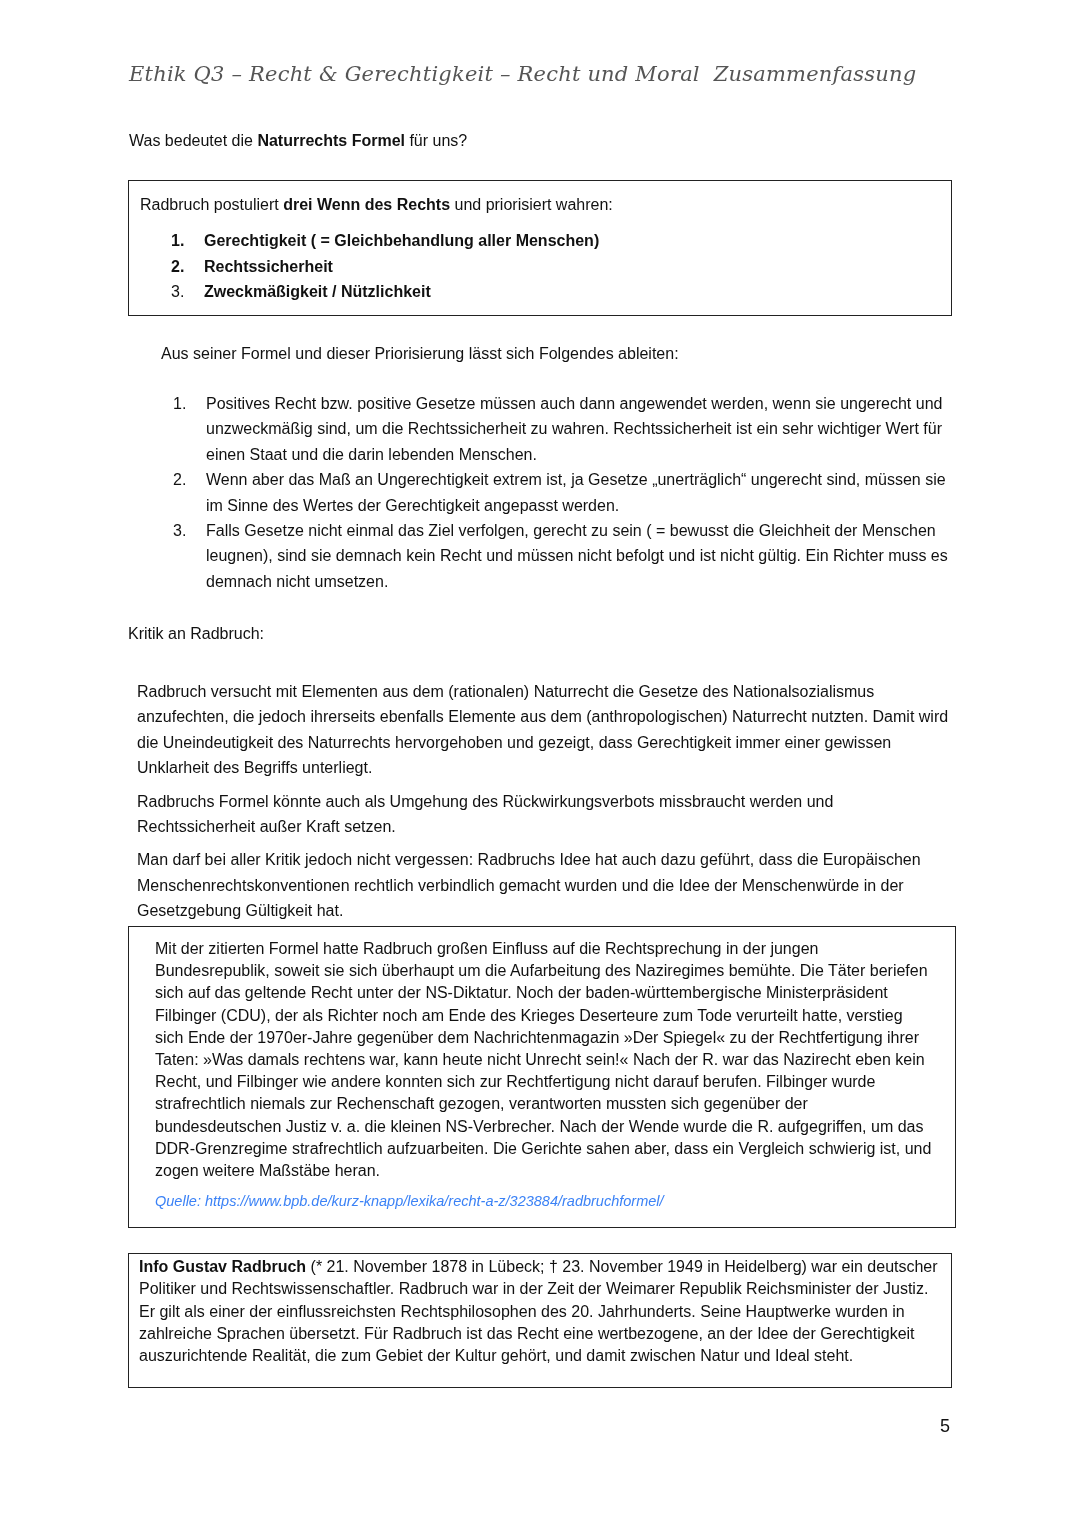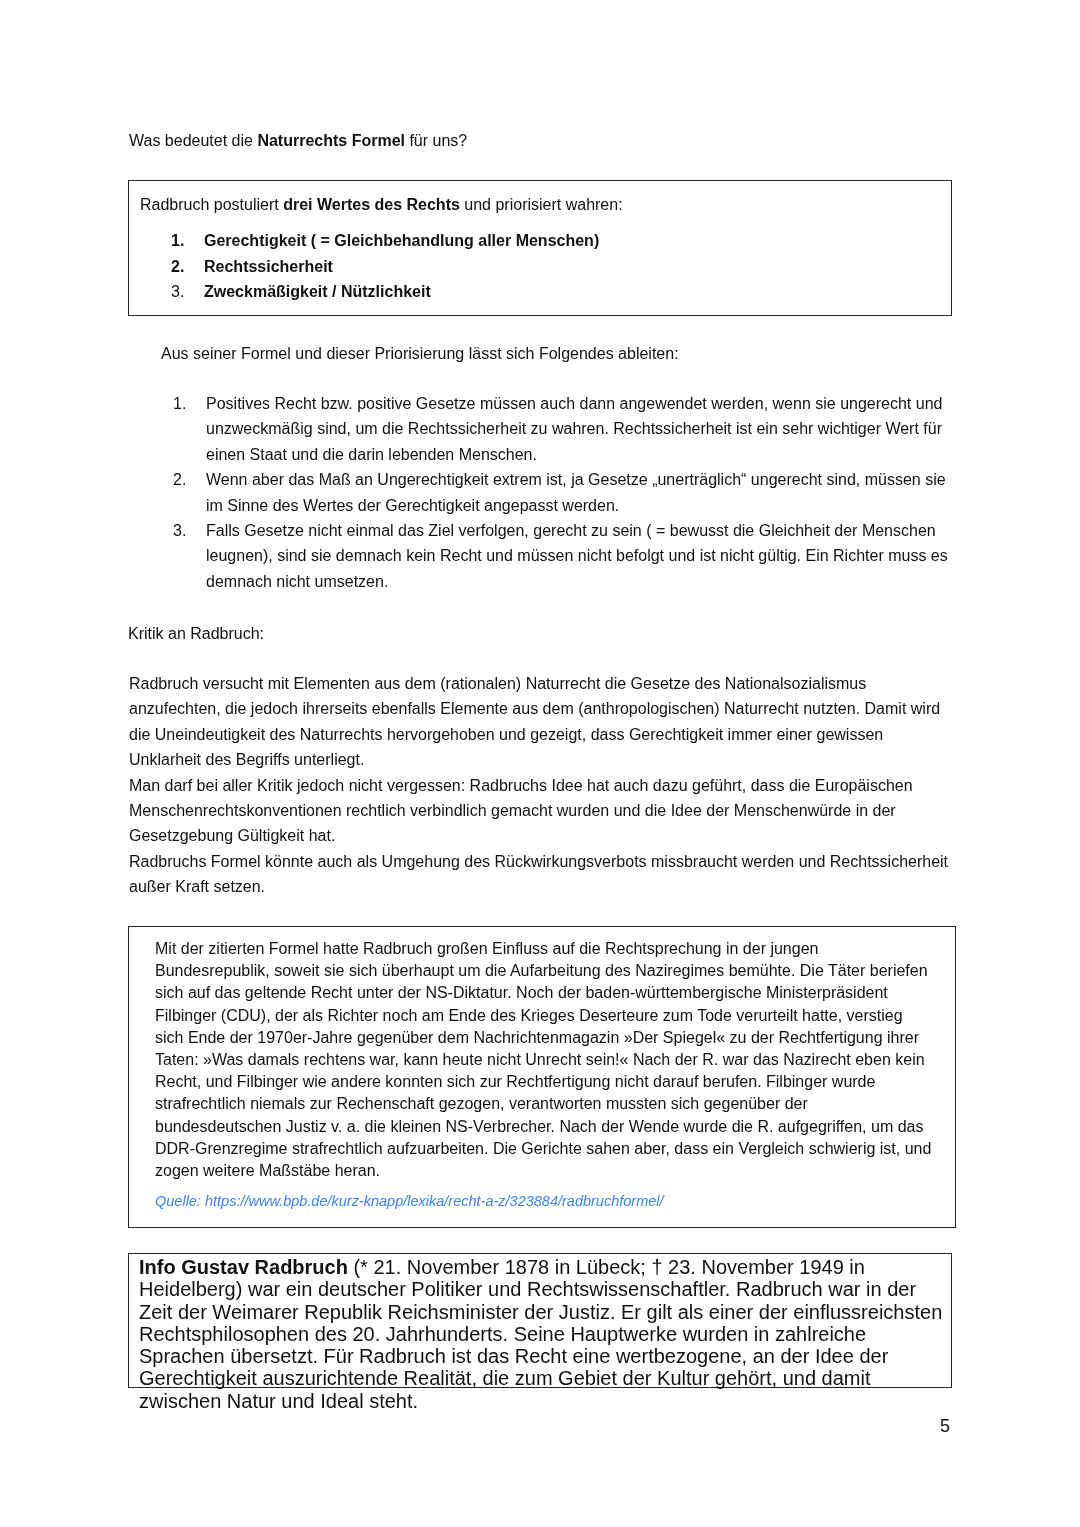--- a/index.html
+++ b/index.html
@@ -27,63 +27,66 @@
   .box1 ol { position: absolute; left: 0; top: 47px; margin: 0; padding: 0; list-style: none; }
   .box1 li { position: relative; padding-left: 75px; height: 25.5px; font-weight: bold; }
   .box1 li .num { position: absolute; left: 42px; width: 26px; }
   .box1 li .num.regular { font-weight: normal; }
   .derive { left: 129px; top: 341px; margin-left: 32px; }
   .derive-list { position: absolute; left: 0; top: 391px; margin: 0; padding: 0; list-style: none; }
   .derive-list li { position: relative; padding-left: 206px; width: 760px; }
   .derive-list li .num { position: absolute; left: 173px; }
   .kritik-title { left: 128px; top: 621px; font-weight: normal; }
   .kritik { left: 129px; top: 671px; width: 830px; }
-  .kritik p { margin: 0; }
+  .kritik p { margin: 8px; }
   .box2 { left: 128px; top: 926px; width: 828px; height: 302px; }
   .box2 .quote { position: absolute; left: 26px; top: 11px; width: 780px; font-size: 16px; line-height: 22.2px; }
   .box2 .source { position: absolute; left: 26px; top: 266px; font-size: 14.5px; font-style: italic; color: #3b82f6; }
   .box3 { left: 128px; top: 1253px; width: 824px; height: 135px; }
-  .box3 .info { position: absolute; left: 10px; top: 2px; width: 808px; font-size: 20px; line-height: 22.3px; }
+  .box3 .info { position: absolute; left: 10px; top: 2px; width: 808px; font-size: 16px; line-height: 22.3px; }
   .pagenum { left: 940px; top: 1416px; font-size: 18px; }
 </style>
 </head>
 <body>
 
 <div class="page">
 
+  <div class="header">
+    <span>Ethik Q3 – Recht &amp; Gerechtigkeit – Recht und Moral</span><span class="gap"></span><span>Zusammenfassung</span>
+  </div>
 
   <div class="abs text question">
     <span>Was bedeutet die </span><b>Naturrechts Formel</b><span> für uns?</span>
   </div>
 
   <div class="box box1 text">
     <div class="intro">
-      <span>Radbruch postuliert </span><b>drei Wertes des Rechts</b><span> und priorisiert wahren:</span>
+      <span>Radbruch postuliert </span><b>drei Wenn des Rechts</b><span> und priorisiert wahren:</span>
     </div>
     <ol>
       <li><span class="num">1.</span><span>Gerechtigkeit ( = Gleichbehandlung aller Menschen)</span></li>
       <li><span class="num">2.</span><span>Rechtssicherheit</span></li>
       <li><span class="num regular">3.</span><span>Zweckmäßigkeit / Nützlichkeit</span></li>
     </ol>
   </div>
 
   <div class="abs text derive">Aus seiner Formel und dieser Priorisierung lässt sich Folgendes ableiten:</div>
 
   <ol class="derive-list text">
     <li><span class="num">1.</span><span>Positives Recht bzw. positive Gesetze müssen auch dann angewendet werden, wenn sie ungerecht und unzweckmäßig sind, um die Rechtssicherheit zu wahren. Rechtssicherheit ist ein sehr wichtiger Wert für einen Staat und die darin lebenden Menschen.</span></li>
     <li><span class="num">2.</span><span>Wenn aber das Maß an Ungerechtigkeit extrem ist, ja Gesetze „unerträglich“ ungerecht sind, müssen sie im Sinne des Wertes der Gerechtigkeit angepasst werden.</span></li>
     <li><span class="num">3.</span><span>Falls Gesetze nicht einmal das Ziel verfolgen, gerecht zu sein ( = bewusst die Gleichheit der Menschen leugnen), sind sie demnach kein Recht und müssen nicht befolgt und ist nicht gültig.  Ein Richter muss es demnach nicht umsetzen.</span></li>
   </ol>
 
   <div class="abs text kritik-title">Kritik an Radbruch:</div>
 
   <div class="abs text kritik">
     <p>Radbruch versucht mit Elementen aus dem (rationalen) Naturrecht die Gesetze des Nationalsozialismus anzufechten, die jedoch ihrerseits ebenfalls Elemente aus dem (anthropologischen) Naturrecht nutzten. Damit wird die Uneindeutigkeit des Naturrechts hervorgehoben und gezeigt, dass Gerechtigkeit immer einer gewissen Unklarheit des Begriffs unterliegt.</p>
+    <p>Radbruchs Formel könnte auch als Umgehung des Rückwirkungsverbots missbraucht werden und Rechtssicherheit außer Kraft setzen.</p>
     <p>Man darf bei aller Kritik jedoch nicht vergessen: Radbruchs Idee hat auch dazu geführt, dass die Europäischen Menschenrechtskonventionen rechtlich verbindlich gemacht wurden und die Idee der Menschenwürde in der Gesetzgebung Gültigkeit hat.</p>
-    <p>Radbruchs Formel könnte auch als Umgehung des Rückwirkungsverbots missbraucht werden und Rechtssicherheit außer Kraft setzen.</p>
   </div>
 
   <div class="box box2">
     <div class="quote">Mit der zitierten Formel hatte Radbruch großen Einfluss auf die Rechtsprechung in der jungen Bundesrepublik, soweit sie sich überhaupt um die Aufarbeitung des Naziregimes bemühte. Die Täter beriefen sich auf das geltende Recht unter der NS-Diktatur.  Noch der baden-württembergische Ministerpräsident Filbinger (CDU), der als Richter noch am Ende des Krieges Deserteure zum Tode verurteilt hatte, verstieg sich Ende der 1970er-Jahre gegenüber dem Nachrichtenmagazin »Der Spiegel« zu der Rechtfertigung ihrer Taten: »Was damals rechtens war, kann heute nicht Unrecht sein!« Nach der R. war das Nazirecht eben kein Recht, und Filbinger wie andere konnten sich zur Rechtfertigung nicht darauf berufen. Filbinger wurde strafrechtlich niemals zur Rechenschaft gezogen, verantworten mussten sich gegenüber der bundesdeutschen Justiz v. a. die kleinen NS-Verbrecher. Nach der Wende wurde die R. aufgegriffen, um das DDR-Grenzregime strafrechtlich aufzuarbeiten. Die Gerichte sahen aber, dass ein Vergleich schwierig ist, und zogen weitere Maßstäbe heran.</div>
     <div class="source">Quelle: https://www.bpb.de/kurz-knapp/lexika/recht-a-z/323884/radbruchformel/</div>
   </div>
 
   <div class="box box3">
     <div class="info"><b>Info Gustav Radbruch</b><span> (* 21. November 1878 in Lübeck; † 23. November 1949 in Heidelberg) war ein deutscher Politiker und Rechtswissenschaftler. Radbruch war in der Zeit der Weimarer Republik Reichsminister der Justiz. Er gilt als einer der einflussreichsten Rechtsphilosophen des 20. Jahrhunderts. Seine Hauptwerke wurden in zahlreiche Sprachen übersetzt. Für Radbruch ist das Recht eine wertbezogene, an der Idee der Gerechtigkeit auszurichtende Realität, die zum Gebiet der Kultur gehört, und damit zwischen Natur und Ideal steht.</span></div>
   </div>

